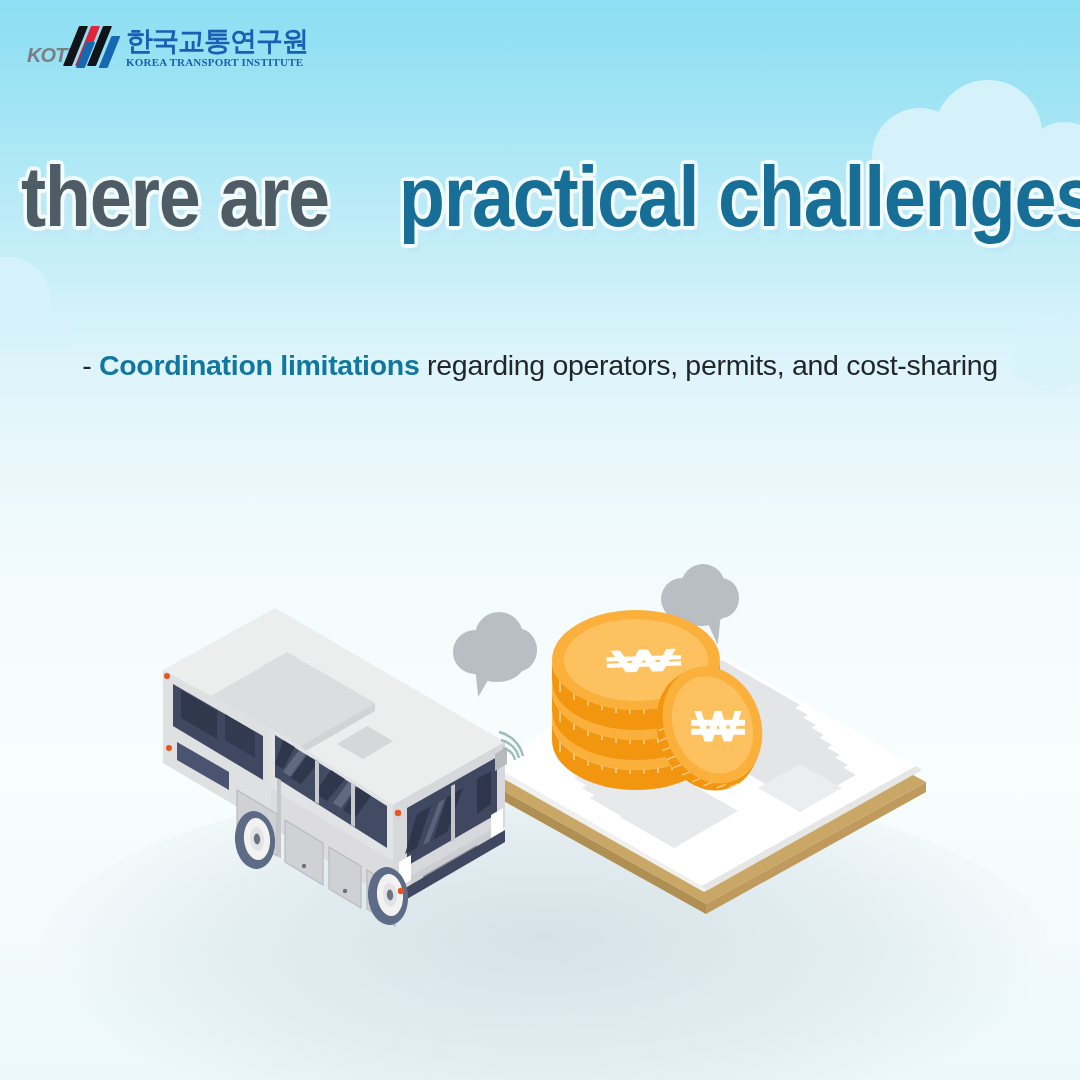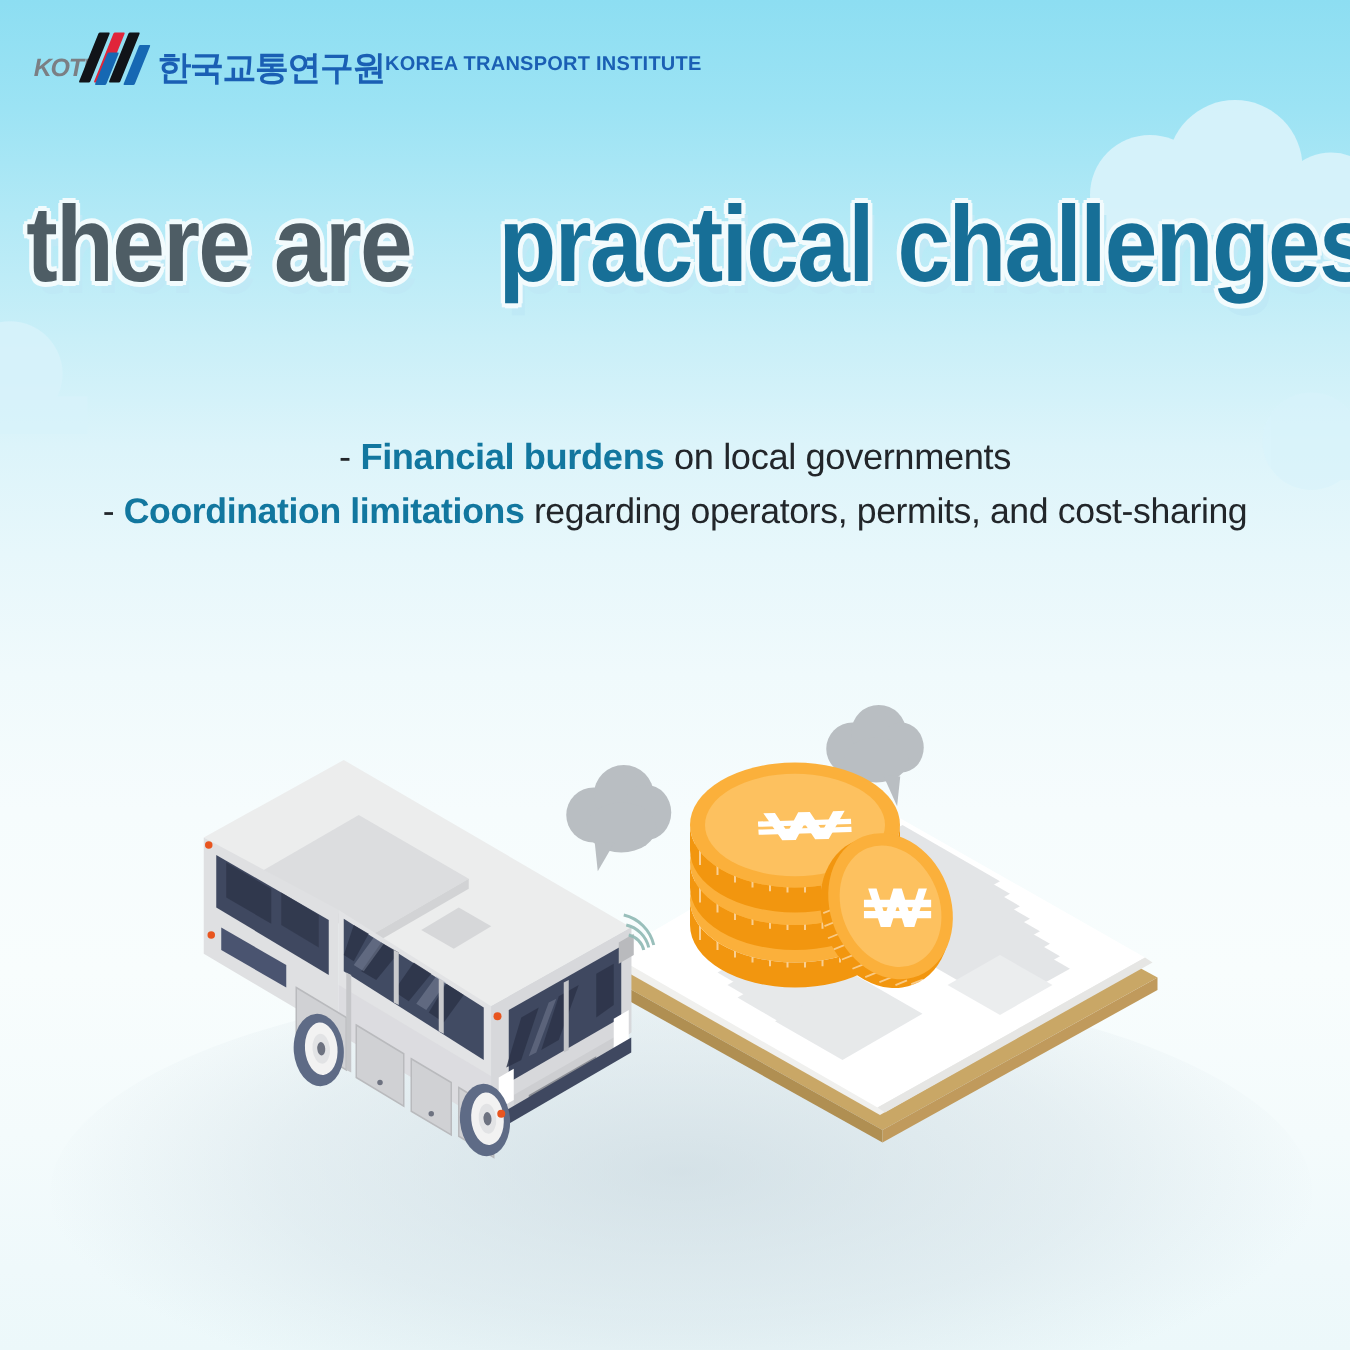--- a/index.html
+++ b/index.html
@@ -59,30 +59,29 @@
     font-size:20px; font-weight:bold; font-style:italic;
     letter-spacing:-1px; color:#7b7f84;
     font-family:"Liberation Sans", sans-serif;
   }
   .stripe{ position:absolute; width:9px; height:40px; border-radius:1px; }
   .stripe.s1{ left:44px; top:0px;  background:#111418; transform:skewX(-22deg); }
   .stripe.s2{ left:56px; top:0px;  background:#e0253a; transform:skewX(-22deg); }
   .stripe.s3{ left:68px; top:0px;  background:#111418; transform:skewX(-22deg); }
   .stripe.s4{ left:54px; top:16px; background:#1668b3; transform:skewX(-22deg); height:26px; }
   .stripe.s5{ left:78px; top:10px; background:#1668b3; transform:skewX(-22deg); height:32px; }
-  #logo-text{ display:flex; flex-direction:row; line-height:1; padding-bottom:2px; }
+  #logo-text{ display:flex; flex-direction:column; line-height:1; padding-bottom:2px; }
   #logo-kr{
     font-size:27px; font-weight:bold; color:#1a5fb4;
     letter-spacing:-1px; font-family:"DejaVu Sans", sans-serif;
   }
   #logo-en{
-    font-size:16px; font-weight:bold; color:#1a5fb4;
+    font-size:11px; font-weight:bold; color:#1a5fb4;
     letter-spacing:.2px; margin-top:3px;
-    font-family:Liberation Sans, sans-serif;
-    text-align:right;
+    font-family:Liberation Serif, serif;
   }
 
   
   #headline{
     position:absolute; left:0; top:150px; width:1080px;
     text-align:center; line-height:0.98;
     font-family:"Liberation Sans", sans-serif;
     font-weight:bold;
     font-size:84px;
     letter-spacing:-1.5px;
@@ -209,21 +208,20 @@
     </div>
   </div>
 
   <div id="headline">
     <span class="ln ln2">
       <span class="hw-gray">there are </span><span class="hw-teal">practical challenges.</span>
     </span>
   </div>
 
   <div id="bullets">
-    <span class="bline l1"><span>- </span><span class="bk">Financial burdens</span><span> on local governments</span></span>
     <span class="bline l2"><span>- </span><span class="bk">Coordination limitations</span><span> regarding operators, permits, and cost-sharing</span></span>
   </div>
 
   <div id="scene">
 
     <div id="ground-shadow"></div>
 
     <div class="bubble" id="bubble-a">
       <div class="b b1"></div>
         <div class="b b2"></div>

